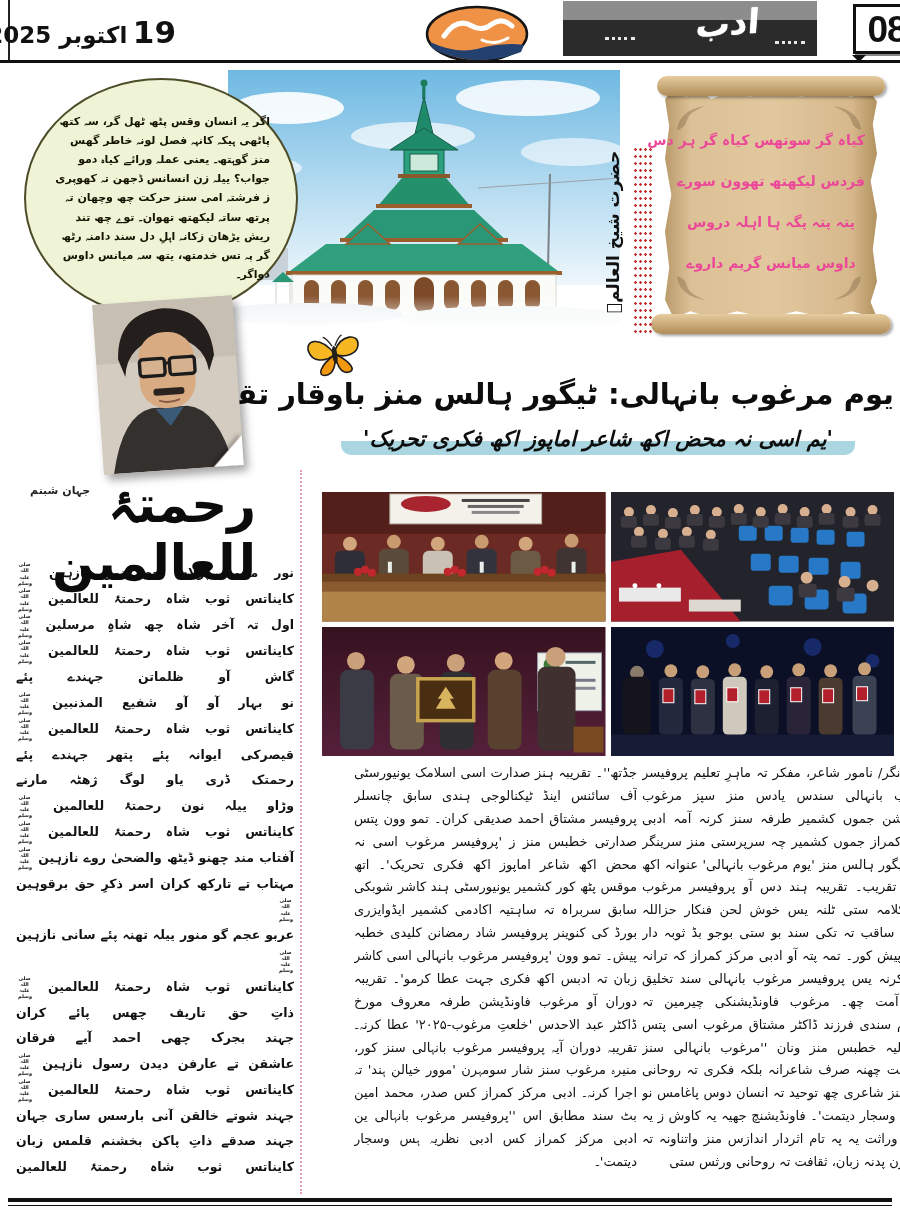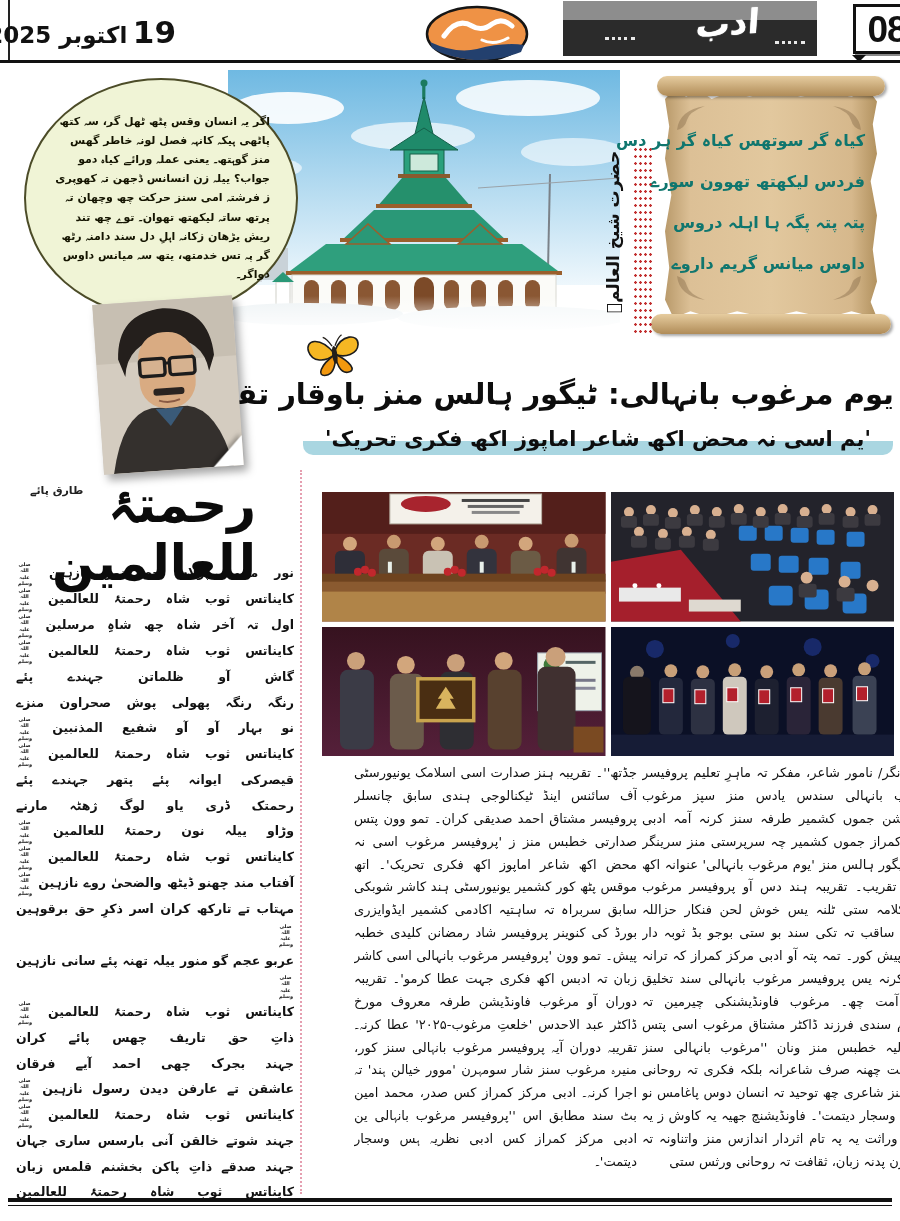--- a/index.html
+++ b/index.html
@@ -36,31 +36,31 @@
   
   .scroll { position:absolute; left:651px; top:76px; width:240px; height:258px; z-index:4; }
   .scroll .roller { position:absolute; left:6px; width:228px; height:20px; background:linear-gradient(#e6cc9f,#b08c58); border-radius:10px; box-shadow:2px 2px 3px rgba(0,0,0,.35); }
   .scroll .roller.top { top:0; }
   .scroll .roller.bot { bottom:0; left:0; width:240px; }
   .scroll .body { position:absolute; left:14px; top:14px; width:212px; height:228px; background:linear-gradient(90deg,#b99a6b 0%, #dcc096 12%, #e2c89e 50%, #d6b88c 88%, #b2925f 100%); clip-path:polygon(0% 4%,4% 0%,10% 3%,16% 0%,22% 4%,30% 1%,40% 3%,52% 0%,64% 3%,76% 1%,88% 3%,96% 0%,100% 5%,98% 15%,100% 28%,97% 40%,100% 55%,98% 70%,100% 84%,97% 93%,100% 100%,88% 97%,76% 100%,62% 97%,48% 100%,34% 97%,22% 100%,12% 97%,4% 100%,0% 92%,2% 78%,0% 62%,3% 46%,0% 30%,2% 16%); }
   .scroll .flourish { position:absolute; width:34px; height:30px; opacity:.45; }
   .scroll .fl-tl { left:24px; top:26px; } .scroll .fl-tr { right:28px; top:26px; }
   .scroll .fl-bl { left:24px; bottom:30px; } .scroll .fl-br { right:28px; bottom:30px; }
   .scroll-lines { position:absolute; left:26px; top:44px; width:188px; direction:rtl; text-align:center; }
-  .scroll-line { font-size:16px; font-weight:bold; color:#0f766e; line-height:41px; white-space:nowrap; }
+  .scroll-line { font-size:14px; font-weight:bold; color:#ec4899; line-height:41px; white-space:nowrap; }
 
   
   .butterfly { position:absolute; left:303px; top:328px; width:62px; height:50px; transform:rotate(-8deg); z-index:6; }
   .portrait { position:absolute; left:98px; top:300px; width:140px; height:170px; transform:rotate(-4deg); box-shadow:4px 6px 9px rgba(0,0,0,.35); background:#cfc8bd; z-index:5; }
   .portrait .curl { position:absolute; right:0; bottom:0; width:0; height:0; border-left:30px solid transparent; border-bottom:30px solid #fff; filter:drop-shadow(-2px -2px 2px rgba(0,0,0,.3)); }
 
   
   .headline-wrap { position:absolute; left:302px; top:370px; width:592px; text-align:center; direction:rtl; z-index:2; }
   .headline { font-size:29px; font-weight:bold; color:#0d0d0d; white-space:nowrap; line-height:1.7; }
-  .subheadline { margin-top:8px; font-size:21px; font-weight:bold; color:#0d0d0d; white-space:nowrap; }
+  .subheadline { margin-top:8px; font-size:21px; font-weight:bold; color:#0d0d0d; white-space:nowrap;font-style:italic; }
   .subheadline .hl { background:linear-gradient(#a9d6e1,#a9d6e1) no-repeat left bottom/100% 52%; padding:0 22px 4px 22px; border-radius:10px; }
 
   
   .collage { position:absolute; left:322px; top:492px; width:572px; height:264px; display:grid; grid-template-columns:1fr 1fr; grid-template-rows:1fr 1fr; gap:5px; }
   .collage svg { width:100%; height:100%; display:block; }
 
   
   .col { position:absolute; top:762px; height:434px; direction:rtl; text-align:justify; font-size:13px; line-height:1.76; color:#101010; overflow:hidden;margin-left:41px; }
   .col-right { left:601px; width:292px; }
   .col-mid { left:313px; width:283px; }
@@ -399,29 +399,28 @@
     </svg>
   </div>
 
   <div class="col col-right" lang="ks">سری نگر/ نامور شاعر، مفکر تہ ماہرِ تعلیم پروفیسر مرغوب بانہالی سندس یادس منز سپز مرغوب فاونڈیشن جموں کشمیر طرفہ سنز کرنہ آمہ ادبی مرکز کمراز جموں کشمیر چہ سرپرستی منز سرینگر کس ٹیگور ہالس منز 'یوم مرغوب بانہالی' عنوانہ اکھ باوقار تقریب۔ تقریبہ ہند دس آو پروفیسر مرغوب سند کلامہ ستی ٹلنہ یس خوش لحن فنکار حزاللہ حسین ساقب تہ تکی سند بو ستی بوجو بڈ ثوبہ دار پاٹھی پیش کور۔ تمہ پتہ آو ادبی مرکز کمراز کہ ترانہ پیش کرنہ یس پروفیسر مرغوب بانہالی سند تخلیق کرنہ آمت چھ۔ مرغوب فاونڈیشنکی چیرمین تہ مرحوم سندی فرزند ڈاکٹر مشتاق مرغوب اسی پتس استقبالیہ خطبس منز ونان ''مرغوب بانہالی سنز شخصیت چھنہ صرف شاعرانہ بلکہ فکری تہ روحانی تہ۔ تہنز شاعری چھ توحید تہ انسان دوس پاغامس نو لسانی وسجار دیتمت'۔ فاونڈیشنچ جھیہ یہ کاوش ز یہ فکری وراثت یہ پہ تام اثردار اندازس منز واتناونہ تہ تم روزن پدنہ زبان، ثقافت تہ روحانی ورثس ستی</div>
   <div class="col col-mid" lang="ks">جڈتھ''۔ تقریبہ ہنز صدارت اسی اسلامک یونیورسٹی آف سائنس اینڈ ٹیکنالوجی ہندی سابق چانسلر پروفیسر مشتاق احمد صدیقی کران۔ تمو وون پتس صدارتی خطبس منز ز 'پروفیسر مرغوب اسی نہ محض اکھ شاعر اماپوز اکھ فکری تحریک'۔ اتھ موقس پٹھ کور کشمیر یونیورسٹی ہند کاشر شوبکی سابق سربراہ تہ ساہتیہ اکادمی کشمیر ایڈوایزری بورڈ کی کنوینر پروفیسر شاد رمضانن کلیدی خطبہ پیش۔ تمو وون 'پروفیسر مرغوب بانہالی اسی کاشر زبان تہ ادبس اکھ فکری جہت عطا کرمو'۔ تقریبہ دوران آو مرغوب فاونڈیشن طرفہ معروف مورخ ڈاکٹر عبد الاحدس 'خلعتِ مرغوب-۲۰۲۵' عطا کرنہ۔ تقریبہ دوران آیہ پروفیسر مرغوب بانہالی سنز کور، منیرہ مرغوب سنز شار سومہرن 'موور خیالن ہند' تہ اجرا کرنہ۔ ادبی مرکز کمراز کس صدر، محمد امین بٹ سند مطابق اس ''پروفیسر مرغوب بانہالی ین ادبی مرکز کمراز کس ادبی نظریہ ہس وسجار دیتمت'۔</div>
 
   <div class="pink-sep"></div>
   <div class="poem-sec">
     <div class="poem-head">
       <div class="poem-title">رحمتۂ للعالمین</div>
-      <div class="poem-author">طارق پائے</div>
+      <div class="poem-author">جہان شبنم</div>
     </div>
     <div class="poem-lines">
         <div class="poem-line" dir="rtl">نور محمد پزلان چھ نور نازہین <span class="seal">صلی اللہ علیہ وسلم</span></div>
         <div class="poem-line" dir="rtl">کایناتس ثوب شاہ رحمتۂ للعالمین <span class="seal">صلی اللہ علیہ وسلم</span></div>
         <div class="poem-line" dir="rtl">اول تہ آخر شاہ چھ شاہِ مرسلین <span class="seal">صلی اللہ علیہ وسلم</span></div>
         <div class="poem-line" dir="rtl">کایناتس ثوب شاہ رحمتۂ للعالمین <span class="seal">صلی اللہ علیہ وسلم</span></div>
         <div class="poem-line" dir="rtl">گاش آو ظلماتن جہندے پئے</div>
-        <div class="poem-line" dir="rtl">رنگہ رنگہ پھولی پوش صحراون منزے</div>
         <div class="poem-line" dir="rtl">نو بہار آو آو شفیع المذنبین <span class="seal">صلی اللہ علیہ وسلم</span></div>
         <div class="poem-line" dir="rtl">کایناتس ثوب شاہ رحمتۂ للعالمین <span class="seal">صلی اللہ علیہ وسلم</span></div>
         <div class="poem-line" dir="rtl">قیصرکی ایوانہ پئے پتھر جہندے پئے</div>
         <div class="poem-line" dir="rtl">رحمتک ڈری یاو لوگ ژھٹہ مارنے</div>
         <div class="poem-line" dir="rtl">وڑاو ییلہ نون رحمتۂ للعالمین <span class="seal">صلی اللہ علیہ وسلم</span></div>
         <div class="poem-line" dir="rtl">کایناتس ثوب شاہ رحمتۂ للعالمین <span class="seal">صلی اللہ علیہ وسلم</span></div>
         <div class="poem-line" dir="rtl">آفتاب مند چھنو ڈیٹھ والضحیٰ روے نازہین <span class="seal">صلی اللہ علیہ وسلم</span></div>
         <div class="poem-line" dir="rtl">مہتاب تے تارکھ کران اسر ذکرِ حق برقوہین <span class="seal">صلی اللہ علیہ وسلم</span></div>
         <div class="poem-line" dir="rtl">عربو عجم گو منور ییلہ تھنہ پئے سانی نازہین <span class="seal">صلی اللہ علیہ وسلم</span></div>
         <div class="poem-line" dir="rtl">کایناتس ثوب شاہ رحمتۂ للعالمین <span class="seal">صلی اللہ علیہ وسلم</span></div>

